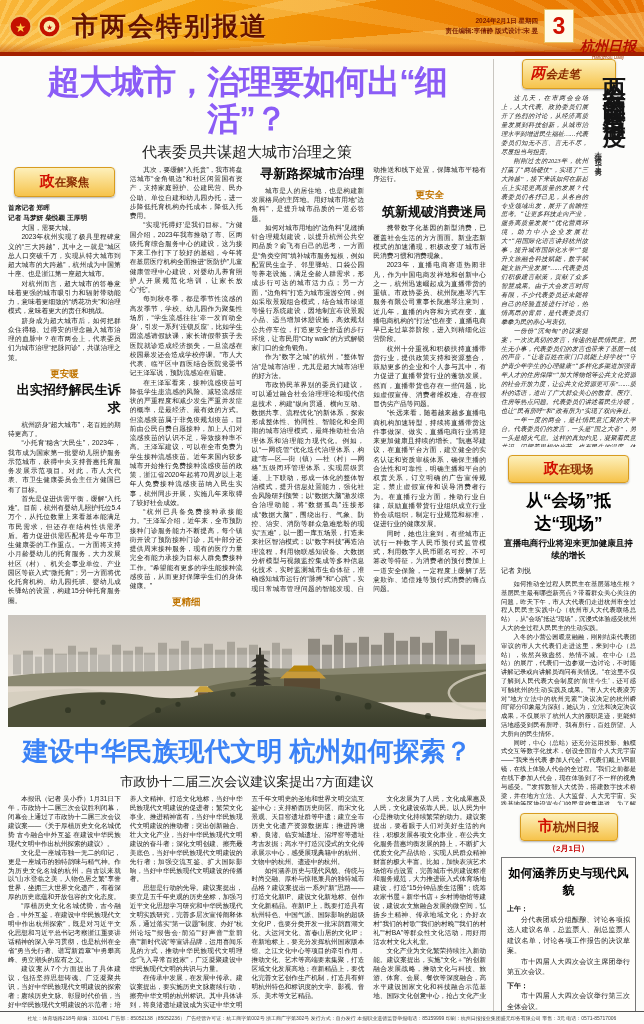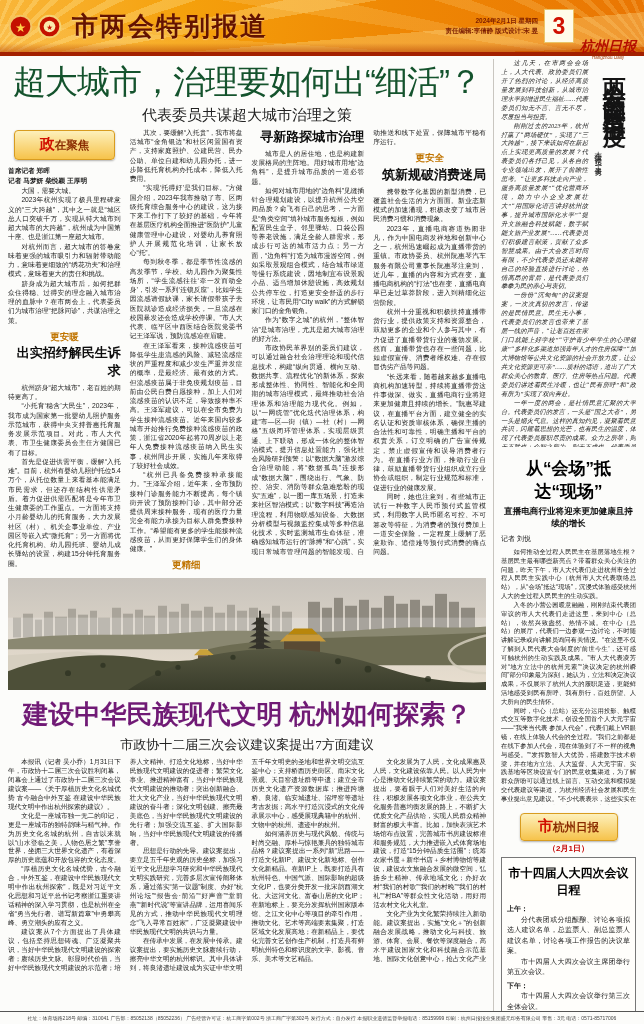--- a/index.html
+++ b/index.html
@@ -20,40 +20,40 @@
      display:flex;align-items:center;justify-content:center;margin:0 6px;flex:0 0 auto;}
   .paper-logo{color:#b50d00;text-align:center;line-height:1;flex:0 0 auto;}
   .paper-logo .cn{font-family:"Liberation Serif",serif;font-style:italic;font-weight:bold;font-size:14px;display:block;margin-top:48px;}
   .paper-logo .en{font-size:4.5px;display:block;margin-top:2px;color:#a33500;}
   
   .content{display:flex;padding:3px 8px 0;}
   .left{width:478px;flex:0 0 auto;}
   .rightcol{width:141px;margin-left:7px;padding-left:7px;border-left:1px solid #c9c6c0;height:952px;overflow:hidden;}
   
   .lead-head{text-align:center;padding:5px 0 3px;}
-  .lead-head h1{margin:0;font-size:33px;line-height:1.12;font-weight:normal;color:#14532d;letter-spacing:-1px;}
+  .lead-head h1{margin:0;font-size:33px;line-height:1.12;font-weight:bold;color:#8b5cf6;letter-spacing:-1px;}
   .lead-sub{font-size:15px;color:#222;margin-top:5px;font-family:"Liberation Serif",serif;}
   .cols-main{height:446px;column-count:4;column-gap:9px;column-fill:auto;overflow:hidden;
      font-size:6.7px;line-height:1.38;text-align:justify;}
   .cols-main p,.cols-bottom p,.scene-body p,.essay-body p,.sched-items p{margin:0;}
   .t-p{text-indent:2em;}
   .t-by{text-indent:0;font-weight:bold;margin-bottom:1px !important;}
   .t-s1{text-indent:0;text-align:center;color:#c07400;font-weight:bold;font-size:9.5px;margin:5px 0 1px !important;}
   .t-s2{text-indent:0;text-align:right;color:#0d0d0d;font-weight:bold;font-size:13px;margin:0 0 3px !important;}
   .badge{display:block;width:88%;margin:2px auto 6px;background:linear-gradient(#fdf0bb,#f6c34b);
      border:1px solid #d89c20;border-radius:4px;text-align:center;padding:3px 0 4px;
      box-shadow:0 1px 2px rgba(0,0,0,.3);}
   .badge .b1{color:#d10f00;font-size:15px;font-weight:bold;}
   .badge .b2{color:#8a2b00;font-size:11.5px;font-weight:bold;}
   
   .photo{height:112px;margin:4px 0 3px;}
   .photo svg{display:block;width:100%;height:100%;}
   
   .bottom-head{text-align:center;padding:4px 0 4px;}
-  .bottom-head h2{margin:0;font-size:26px;font-weight:bold;color:#701a75;letter-spacing:0;}
+  .bottom-head h2{margin:0;font-size:26px;font-weight:bold;color:#3b82f6;letter-spacing:0;}
   .bottom-sub{font-size:13px;color:#222;margin-top:4px;font-family:"Liberation Serif",serif;}
   .cols-bottom{height:218px;column-count:4;column-gap:9px;column-fill:auto;overflow:hidden;
      font-size:6.6px;line-height:1.36;text-align:justify;}
   
   .essay{height:388px;overflow:hidden;font-family:"Liberation Serif",serif;font-style:italic;
      font-size:6.3px;line-height:1.42;text-align:justify;color:#222;}
   .essay-side{float:right;width:44px;height:274px;margin-left:4px;display:flex;flex-direction:row;font-style:normal;}
   .essay-byline{writing-mode:vertical-rl;font-size:7.5px;color:#222;margin-top:86px;height:170px;
      font-family:"Liberation Sans",sans-serif;letter-spacing:2px;}
   .essay-title{writing-mode:vertical-rl;font-size:23px;font-weight:bold;letter-spacing:5px;color:#141414;line-height:1.05;
@@ -259,46 +259,52 @@
     </div>
   </div>
 
   <div class="rightcol">
 
     <div class="essay">
       <div class="essay-side">
         <div class="essay-byline">本报评论员 王俊勇</div>
         <div class="essay-title">两会发言的深度与温度</div>
       </div>
+      <div class="badge">
+        <span class="b1">两</span><span class="b2">会走笔</span>
+      </div>
       <div class="essay-body">
           <p class="t-p">这几天，在市两会会场上，人大代表、政协委员们展开了热烈的讨论，从经济高质量发展到科技创新，从城市治理水平到增进民生福祉……代表委员们知无不言、言无不尽，尽显担当与担责。</p>
           <p class="t-p">刚刚过去的2023年，杭州打赢了“两场硬仗”，实现了“三大跨越”，接下来该如何在新起点上实现更高质量的发展？代表委员们各抒己见，从各自的专业领域出发，展开了前瞻性思考。“让更多科技走向产业，服务高质量发展”“优化营商环境，助力中小企业发展壮大”“用国际化语言讲好杭州故事，提升城市国际化水平”“提升文旅融合科技赋能，数字赋能文旅产业发展”……代表委员们积极建言献策，贡献了众多智慧成果。由于大会发言时间有限，不少代表委员还未能将自己的经验直接进行讨论，热情高昂的背后，是代表委员们拳拳为民的赤心与衷切。</p>
           <p class="t-p">一份份“沉甸甸”的议案提案，一次次真切的发言，传递的是民情民意。民生无小事，代表委员们的发言也带来了基层一线的声音，“让老百姓在家门口就能上好学校”“守护青少年学生的心理健康”“多样化多渠道加强青年人才的住房保障”“加大博物馆等公共文化资源的社会开放力度，让公共文化资源更可亲”……质朴的话语，道出了广大群众关心的教育、医疗、住房等热点问题。代表委员们讲述着民生冷暖，也让“民有所呼”和“政有所为”实现了双向奔赴。</p>
           <p class="t-p">一年一度的两会，是社情民意汇聚的大平台。代表委员们的发言，一头是“国之大者”，另一头是烟火气息。这样的真知灼见，凝聚着民意共识，闪耀着思想的光芒，也有民生的温度，体现了代表委员履职尽责的成果。众力之所举，则无不胜也；众智之所为，则无不成也。代表委员们不负时代使命，共商人民重托，凝聚各方面的智慧与力量，为杭州勇攀高峰、勇立潮头注入了强大动力，也让高质量发展和民生保障更有成色。</p>
         </div>
     </div>
 
     <div class="scene">
+      <div class="badge">
+        <span class="b1">政</span><span class="b2">在现场</span>
+      </div>
       <div class="scene-head">从“会场”抵达“现场”</div>
       <div class="scene-sub">直播电商行业将迎来更加健康且持续的增长</div>
       <div class="scene-by">记者 刘悦</div>
       <div class="scene-body">
           <p class="t-p">如何推动全过程人民民主在基层落地生根？基层民主最有哪些新亮点？带着群众关心关注的问题，昨天下午，市人大代表们走进杭州市全过程人民民主实践中心（杭州市人大代表联络总站），从“会场”抵达“现场”，沉浸式体验感受杭州人大的全过程人民民主的生动实践。</p>
           <p class="t-p">入冬的小营公园暖意融融，刚刚结束代表团审议的市人大代表们走进这里，来到中心（总站），依然兴致盎然、热情不减。在中心（总站）的展厅，代表们一边参观一边讨论，不时随讲解记录或向讲解员询问有关情况。“在这里不仅了解到人民代表大会制度的‘前世今生’，还可感可触杭州的生动实践及成果。”市人大代表凌芳对“地方立法中的杭州元素”“决议决定的杭州瞬间”部分印象最为深刻，她认为，立法和决定决议成果，不仅展示了杭州人大的履职足迹，更能鲜活地感受到民有所呼、我有所行，百姓所望、人大所向的民生情怀。</p>
           <p class="t-p">同时，中心（总站）还充分运用投影、触模式交互等数字化技术，创设全国首个人大元宇宙——“我来当代表 参加人代会”，代表们戴上VR眼镜，在线上体验人代会的全过程。“我们之前都是在线下参加人代会，现在体验到了不一样的视角与感受。”“发挥数智人大优势，搭建数字技术桥梁，并在地方立法、人大监督、人大元宇宙、实践基地等区块设置专门的民意收集渠道，为了解群众所盼可以通过线上留言、互动交流和模拟提交代表建议等渠道，为杭州经济社会发展和民生事业提出意见建议。”不少代表表示，这些实实在在的实践形式和多样的渠道，将有力助推我市打造全过程人民民主的市域典范和实践高地。“通过这次活动，我将继续发挥自身的专业优势，担负好为民发声、民主决策、依法监督等职责使命，以实际行动办好群众的身边事。”市人大代表宣华说。</p>
         </div>
     </div>
 
     <div class="sched">
       <div class="badge">
         <span class="b1">市</span><span class="b2">杭州日报</span>
       </div>
       <div class="sched-date">（2月1日）</div>
       <div class="sched-box">
-        <div class="sched-title">市十四届人大四次会议日程</div>
+        <div class="sched-title">如何涵养历史与现代风貌</div>
         <div class="sched-items">
             <p class="t-lbl">上午：</p>
             <p class="t-p">分代表团或分组酝酿、讨论各项拟选人建议名单，总监票人、副总监票人建议名单，讨论各项工作报告的决议草案。</p>
             <p class="t-p">市十四届人大四次会议主席团举行第五次会议。</p>
             <p class="t-lbl">下午：</p>
             <p class="t-p">市十四届人大四次会议举行第三次全体会议。</p>
           </div>
       </div>
     </div>
   </div>

